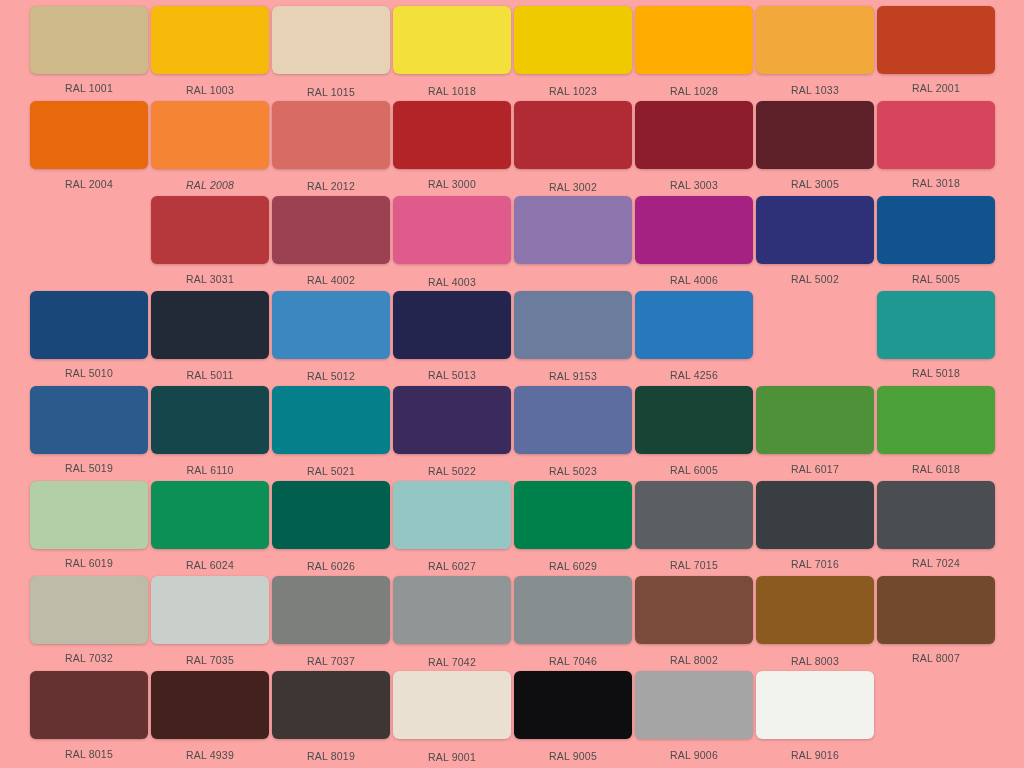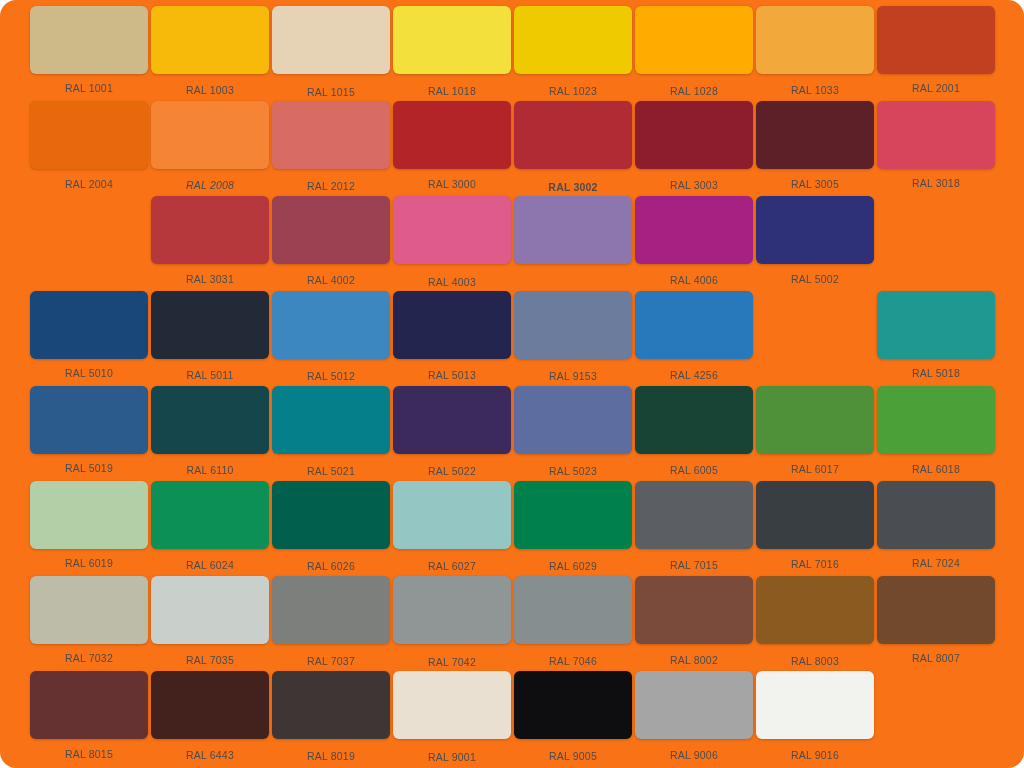--- a/index.html
+++ b/index.html
@@ -48,21 +48,21 @@
     line-height: 12px;
     letter-spacing: 0.2px;
     color: #4c4c4c;
     white-space: nowrap;
     user-select: none;
   }
 </style>
 </head>
 <body>
 
-<div id="chart" style="background: #f97316; border-radius: 16px;">
+<div id="chart" style="background: #fca5a5;">
     <div class="swatch-cell" style="left: 30px; top: 6px; width: 118px; height: 94px;">
       <div class="swatch-chip" title="RAL 1001" style="background: rgb(205, 186, 136); width: 118px; height: 68px; border-radius: 6px;"></div>
       <div class="swatch-label" style="top: 76px; width: 118px; color: rgb(76, 76, 76);">RAL 1001</div>
     </div>
     <div class="swatch-cell" style="left: 151px; top: 6px; width: 118px; height: 94px;">
       <div class="swatch-chip" title="RAL 1003" style="background: rgb(247, 186, 11); width: 118px; height: 68px; border-radius: 6px;"></div>
       <div class="swatch-label" style="top: 78px; width: 118px; color: rgb(76, 76, 76);">RAL 1003</div>
     </div>
     <div class="swatch-cell" style="left: 272px; top: 6px; width: 118px; height: 94px;">
       <div class="swatch-chip" title="RAL 1015" style="background: rgb(230, 210, 181); width: 118px; height: 68px; border-radius: 6px;"></div>
@@ -97,21 +97,21 @@
       <div class="swatch-label" style="top: 78px; width: 118px; color: rgb(76, 76, 76); font-style: italic;">RAL 2008</div>
     </div>
     <div class="swatch-cell" style="left: 272px; top: 101px; width: 118px; height: 94px;">
       <div class="swatch-chip" title="RAL 2012" style="background: rgb(217, 108, 98); width: 118px; height: 68px; border-radius: 6px;"></div>
       <div class="swatch-label" style="top: 79px; width: 118px; color: rgb(76, 76, 76);">RAL 2012</div>
     </div>
     <div class="swatch-cell" style="left: 393px; top: 101px; width: 118px; height: 94px;">
       <div class="swatch-chip" title="RAL 3000" style="background: rgb(179, 36, 40); width: 118px; height: 68px; border-radius: 6px;"></div>
       <div class="swatch-label" style="top: 77px; width: 118px; color: rgb(76, 76, 76);">RAL 3000</div>
     </div>
-    <div class="swatch-cell" style="left: 514px; top: 101px; width: 128px; height: 94px; font-weight: bold;">
+    <div class="swatch-cell" style="left: 514px; top: 101px; width: 128px; height: 94px;">
       <div class="swatch-chip" title="RAL 3002" style="background: rgb(176, 43, 51); width: 118px; height: 68px; border-radius: 6px;"></div>
       <div class="swatch-label" style="top: 80px; width: 118px; color: rgb(76, 76, 76);">RAL 3002</div>
     </div>
     <div class="swatch-cell" style="left: 635px; top: 101px; width: 118px; height: 94px;">
       <div class="swatch-chip" title="RAL 3003" style="background: rgb(141, 29, 44); width: 118px; height: 68px; border-radius: 6px;"></div>
       <div class="swatch-label" style="top: 78px; width: 118px; color: rgb(76, 76, 76);">RAL 3003</div>
     </div>
     <div class="swatch-cell" style="left: 756px; top: 101px; width: 118px; height: 94px;">
       <div class="swatch-chip" title="RAL 3005" style="background: rgb(94, 32, 40); width: 118px; height: 68px; border-radius: 6px;"></div>
       <div class="swatch-label" style="top: 77px; width: 118px; color: rgb(76, 76, 76);">RAL 3005</div>
@@ -137,20 +137,24 @@
       <div class="swatch-label" style="top: 79px; width: 118px; color: rgb(76, 76, 76); margin-top: 44px;">RAL 4005</div>
     </div>
     <div class="swatch-cell" style="left: 635px; top: 196px; width: 118px; height: 94px;">
       <div class="swatch-chip" title="RAL 4006" style="background: rgb(165, 34, 130); width: 118px; height: 68px; border-radius: 6px;"></div>
       <div class="swatch-label" style="top: 78px; width: 118px; color: rgb(76, 76, 76);">RAL 4006</div>
     </div>
     <div class="swatch-cell" style="left: 756px; top: 196px; width: 118px; height: 94px;">
       <div class="swatch-chip" title="RAL 5002" style="background: rgb(46, 49, 120); width: 118px; height: 68px; border-radius: 6px;"></div>
       <div class="swatch-label" style="top: 77px; width: 118px; color: rgb(76, 76, 76);">RAL 5002</div>
     </div>
+    <div class="swatch-cell" style="left: 877px; top: 196px; width: 118px; height: 94px;">
+      <div class="swatch-chip" title="RAL 5005" style="background: rgb(16, 83, 143); width: 118px; height: 68px; border-radius: 6px;"></div>
+      <div class="swatch-label" style="top: 77px; width: 118px; color: rgb(76, 76, 76);">RAL 5005</div>
+    </div>
     <div class="swatch-cell" style="left: 30px; top: 291px; width: 118px; height: 94px;">
       <div class="swatch-chip" title="RAL 5010" style="background: rgb(26, 71, 121); width: 118px; height: 68px; border-radius: 6px;"></div>
       <div class="swatch-label" style="top: 76px; width: 118px; color: rgb(76, 76, 76);">RAL 5010</div>
     </div>
     <div class="swatch-cell" style="left: 151px; top: 291px; width: 118px; height: 94px;">
       <div class="swatch-chip" title="RAL 5011" style="background: rgb(34, 42, 56); width: 118px; height: 68px; border-radius: 6px;"></div>
       <div class="swatch-label" style="top: 78px; width: 118px; color: rgb(76, 76, 76);">RAL 5011</div>
     </div>
     <div class="swatch-cell" style="left: 272px; top: 291px; width: 118px; height: 94px;">
       <div class="swatch-chip" title="RAL 5012" style="background: rgb(61, 135, 192); width: 118px; height: 68px; border-radius: 6px;"></div>
@@ -267,21 +271,21 @@
     <div class="swatch-cell" style="left: 877px; top: 576px; width: 118px; height: 94px;">
       <div class="swatch-chip" title="RAL 8007" style="background: rgb(113, 73, 44); width: 118px; height: 68px; border-radius: 6px;"></div>
       <div class="swatch-label" style="top: 76px; width: 118px; color: rgb(76, 76, 76);">RAL 8007</div>
     </div>
     <div class="swatch-cell" style="left: 30px; top: 671px; width: 118px; height: 94px;">
       <div class="swatch-chip" title="RAL 8015" style="background: rgb(101, 50, 49); width: 118px; height: 68px; border-radius: 6px;"></div>
       <div class="swatch-label" style="top: 77px; width: 118px; color: rgb(76, 76, 76);">RAL 8015</div>
     </div>
     <div class="swatch-cell" style="left: 151px; top: 671px; width: 118px; height: 94px;">
       <div class="swatch-chip" title="RAL 8017" style="background: rgb(67, 33, 29); width: 118px; height: 68px; border-radius: 6px;"></div>
-      <div class="swatch-label" style="top: 78px; width: 118px; color: rgb(76, 76, 76);">RAL 6443</div>
+      <div class="swatch-label" style="top: 78px; width: 118px; color: rgb(76, 76, 76);">RAL 4939</div>
     </div>
     <div class="swatch-cell" style="left: 272px; top: 671px; width: 118px; height: 94px;">
       <div class="swatch-chip" title="RAL 8019" style="background: rgb(61, 54, 53); width: 118px; height: 68px; border-radius: 6px;"></div>
       <div class="swatch-label" style="top: 79px; width: 118px; color: rgb(76, 76, 76);">RAL 8019</div>
     </div>
     <div class="swatch-cell" style="left: 393px; top: 671px; width: 118px; height: 94px;">
       <div class="swatch-chip" title="RAL 9001" style="background: rgb(233, 224, 210); width: 118px; height: 68px; border-radius: 6px;"></div>
       <div class="swatch-label" style="top: 80px; width: 118px; color: rgb(76, 76, 76);">RAL 9001</div>
     </div>
     <div class="swatch-cell" style="left: 514px; top: 671px; width: 118px; height: 94px;">

